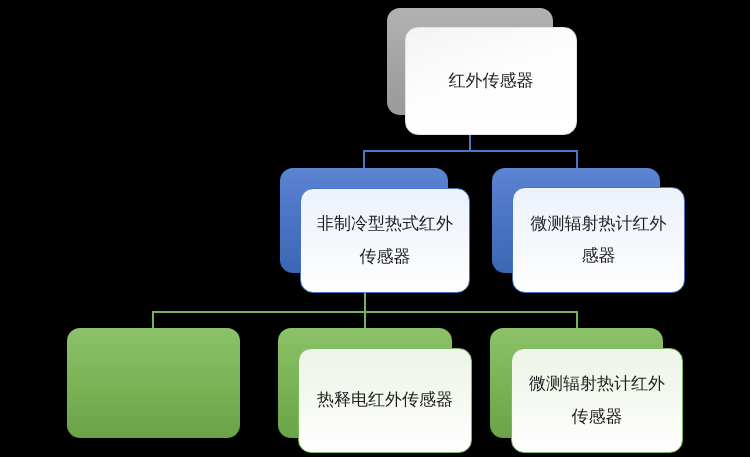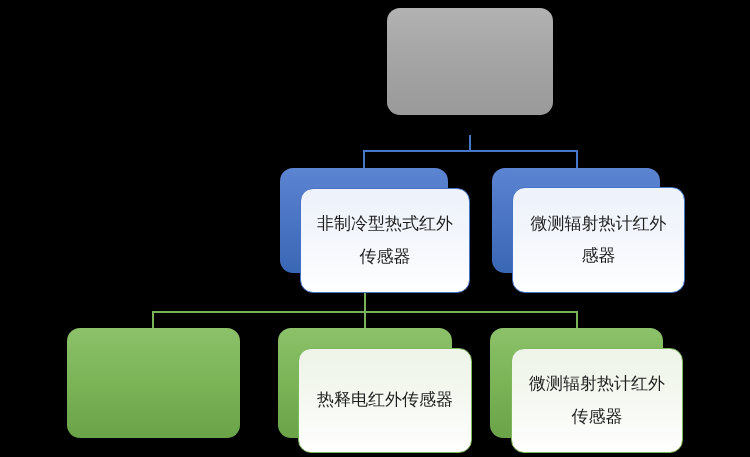--- a/index.html
+++ b/index.html
@@ -92,20 +92,23 @@
   <div class="connector blue" id="c-l1-h"></div>
   <div class="connector blue" id="c-l1-vl"></div>
   <div class="connector blue" id="c-l1-vr"></div>
 
   <div class="connector green" id="c-l2-stem"></div>
   <div class="connector green" id="c-l2-h"></div>
   <div class="connector green" id="c-l2-vl"></div>
   <div class="connector green" id="c-l2-vr"></div>
 
   <div class="plate gray" id="root-shadow"></div>
+  <div class="node top-node" id="root-node">
+    <span>红外传感器</span>
+  </div>
 
   <div class="plate blue" id="l2l-shadow"></div>
   <div class="node blue-node" id="l2l-node">
     <span>非制冷型热式红外
 传感器</span>
   </div>
 
   <div class="plate blue" id="l2r-shadow"></div>
   <div class="node blue-node" id="l2r-node">
     <span>微测辐射热计红外

